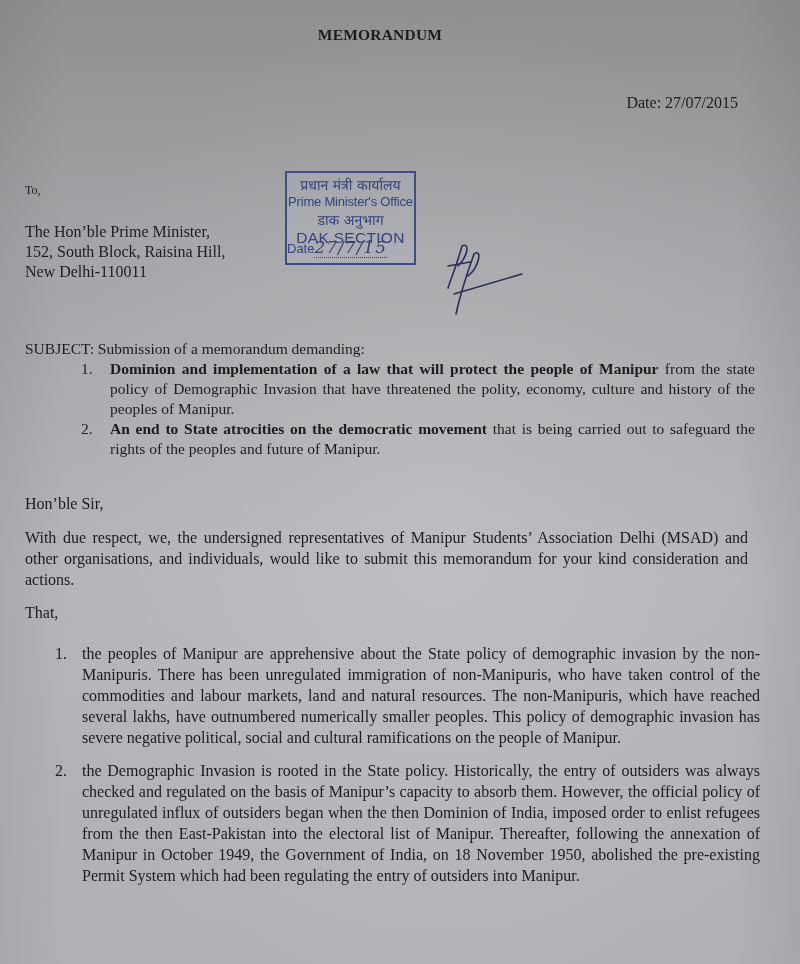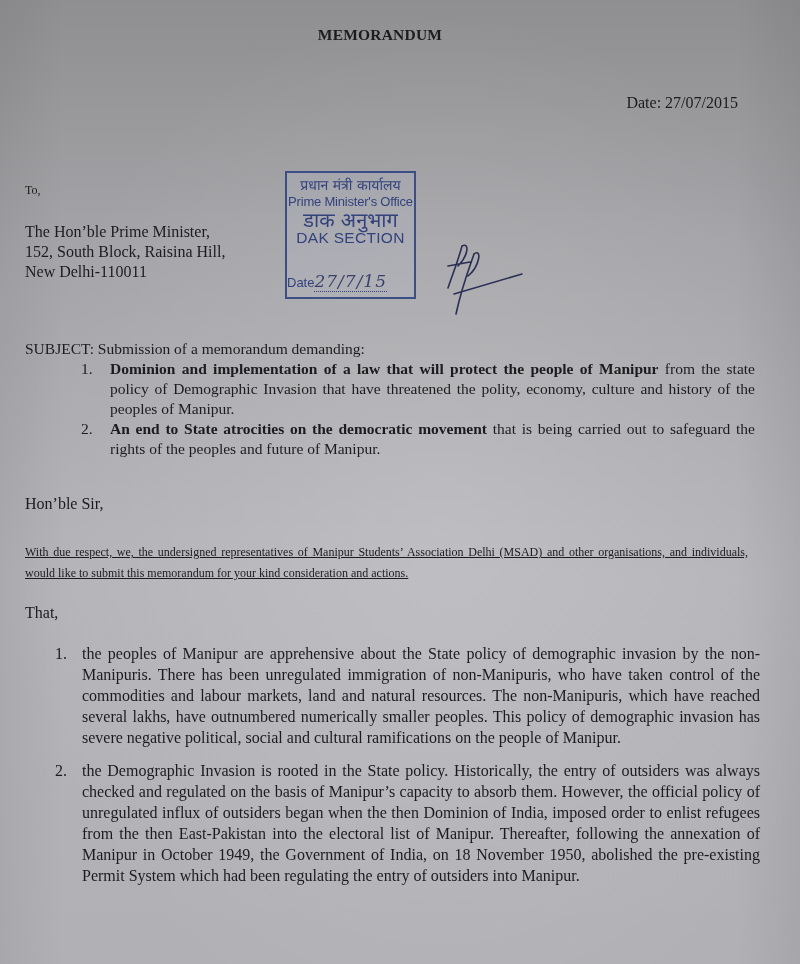--- a/index.html
+++ b/index.html
@@ -20,43 +20,43 @@
   .title {
     left: 0; width: 760px; top: 26px; text-align: center;
     font-weight: bold; font-size: 15.5px; letter-spacing: 0.2px;
   }
   .date { right: 62px; top: 94px; font-size: 16px; }
   .to { left: 25px; top: 183px; font-size: 12px; }
   .addr { left: 25px; top: 222px; font-size: 16px; line-height: 20px; }
   .addr div { white-space: nowrap; }
 
   .stamp {
-    left: 285px; top: 171px; width: 131px; height: 128px;
+    left: 285px; top: 171px; width: 131px; height: 94px;
     border: 2px solid #3d4d86; box-sizing: border-box;
     color: #33427c; font-family: "Liberation Sans", "DejaVu Sans", sans-serif;
     text-align: center; background: rgba(190,195,215,0.15);
   }
   .stamp .hi { font-family: "DejaVu Sans", sans-serif; font-size: 14px; line-height: 18px; margin-top: 3px; }
   .stamp .en { font-size: 13px; line-height: 15px; letter-spacing: -0.2px; }
-  .stamp .hi2 { font-family: "DejaVu Sans", sans-serif; font-size: 20px; line-height: 18px; margin-top: 2px; }
+  .stamp .hi2 { font-family: "DejaVu Sans", sans-serif; font-size: 14px; line-height: 18px; margin-top: 2px; }
   .stamp .dak { font-size: 15.5px; line-height: 18px; letter-spacing: 0.3px; }
   .stamp .dt { position: absolute; left: 0; bottom: 6px; font-size: 13px; text-align: right; white-space: nowrap; }
   .stamp .dt .hand {
     font-family: "DejaVu Serif", serif; font-style: italic; color: #3a3f66;
     font-size: 17px; border-bottom: 1px dotted #33427c; letter-spacing: 1px;
   }
   .initials { left: 440px; top: 236px; }
 
   .subject { left: 25px; top: 339px; font-size: 15.5px; width: 730px; line-height: 20px; }
   .sub-list { margin: 0; padding: 0; list-style: none; }
   .sub-list li { position: relative; padding-left: 85px; text-align: justify; }
   .sub-list li .num { position: absolute; left: 56px; }
 
   .salutation { left: 25px; top: 495px; font-size: 16px; }
-  .intro { left: 25px; top: 542px; width: 723px; font-size: 12px; line-height: 21px; text-align: justify; text-decoration: underline; }
+  .intro { left: 25px; top: 527px; width: 723px; font-size: 16px; line-height: 21px; text-align: justify; }
   .that { left: 25px; top: 587px; font-size: 16px; margin-top: 17px; }
   .points { left: 25px; top: 643px; width: 735px; font-size: 16px; line-height: 21px; }
   .points .pt { position: relative; padding-left: 57px; text-align: justify; margin-bottom: 12px; }
   .points .pt .num { position: absolute; left: 30px; }
   .bold { font-weight: bold; }
 </style>
 </head>
 <body>
 
 <div class="page">

